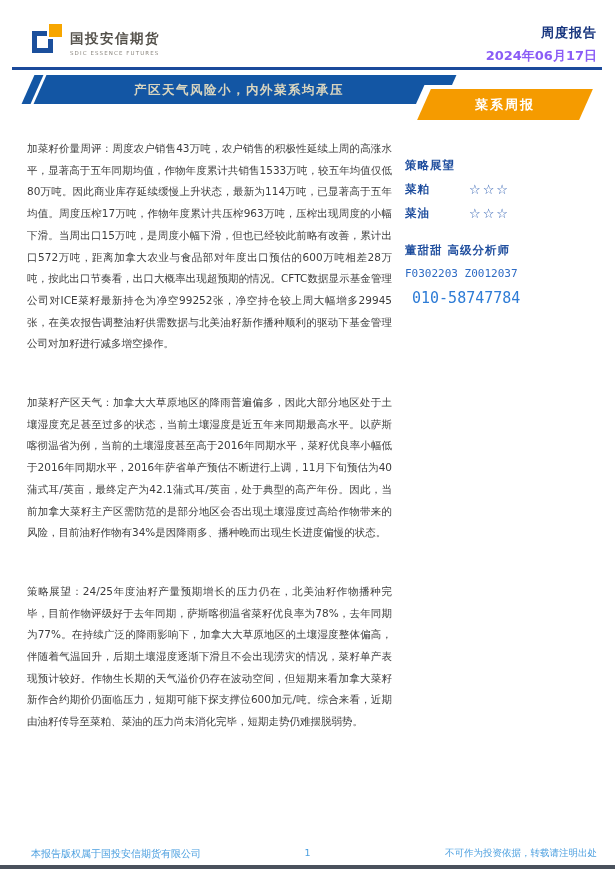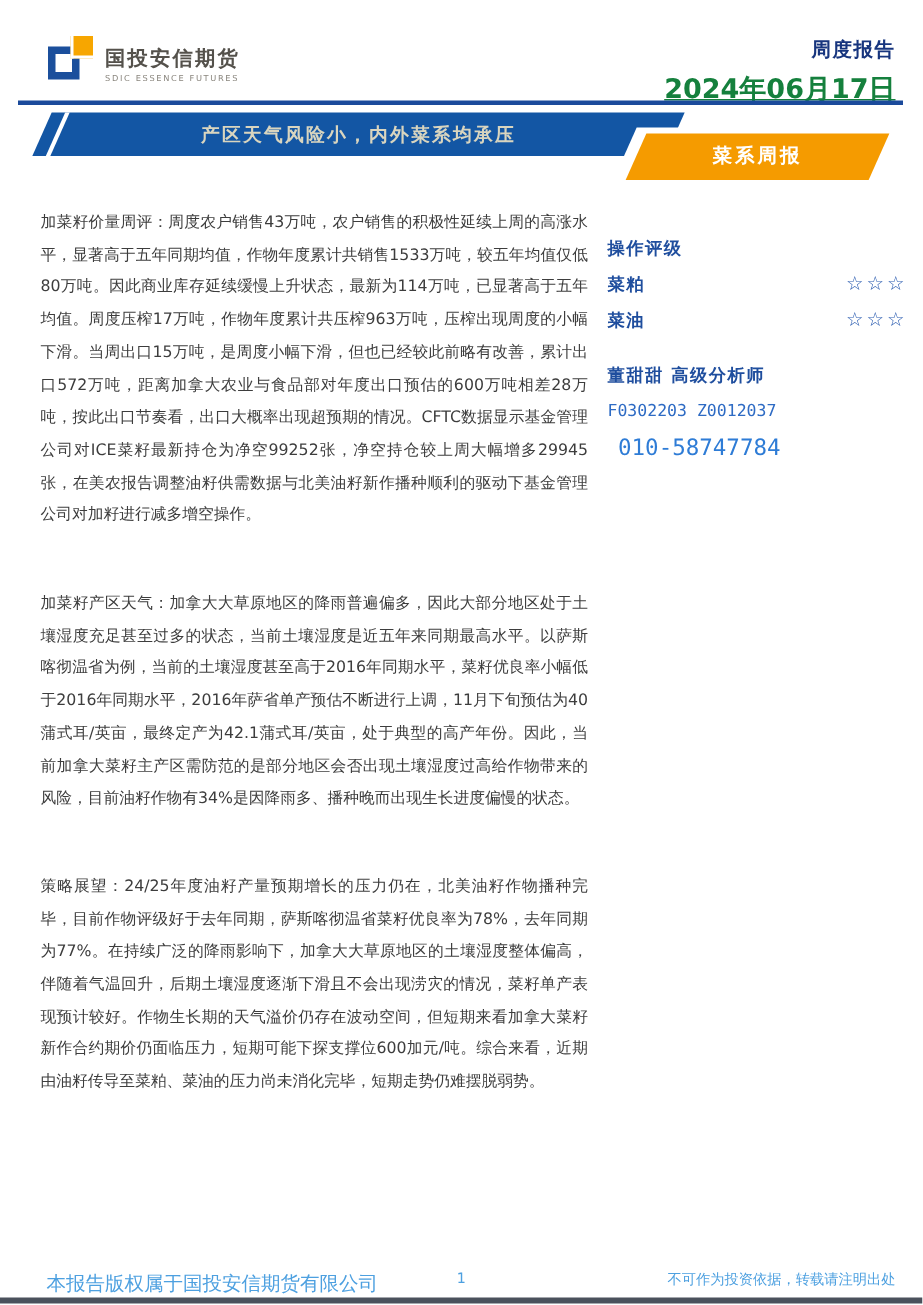--- a/index.html
+++ b/index.html
@@ -12,21 +12,21 @@
   .logo-mark { position:relative; width:30px; height:32px; margin-right:8px; }
   .logo-blue { position:absolute; left:0; top:7px; width:21px; height:22px;
                border:5px solid #1b4f9c; background:#fff; }
   .logo-orange { position:absolute; right:0; top:0; width:15px; height:15px;
                  background:#f7a600; border-left:2px solid #fff; border-bottom:2px solid #fff; }
   .brand-cn { font-size:13.5px; font-weight:bold; color:#54514b; letter-spacing:1.5px; margin-top:6px; }
   .brand-en { font-size:5.5px; color:#8a867e; letter-spacing:1.1px; margin-top:2px; }
 
   .header-right { position:absolute; right:18px; top:24px; text-align:right; }
   .report-type { font-size:13px; font-weight:bold; color:#17357e; letter-spacing:1px; }
-  .report-date { font-size:18px; font-weight:bold; color:#15803d; margin-top:5px;text-decoration:underline; }
+  .report-date { font-size:13px; font-weight:bold; color:#8b5cf6; margin-top:5px; }
 
   .header-rule { position:absolute; left:12px; right:13px; top:67px; height:3px; background:#1b4a9b; }
 
   
   .banner-blue { position:absolute; left:28px; top:75px; width:422px; height:29px;
                  background:#1356a4; transform:skewX(-24deg); overflow:hidden; }
   .banner-blue .stripe { position:absolute; left:9px; top:-3px; width:3px; height:40px; background:#ffffff; }
   .banner-blue .txt { position:absolute; left:0; right:0; top:0; height:29px; line-height:29px;
                       transform:skewX(24deg); text-align:center;
                       color:#d9d5bf; font-size:12.5px; font-weight:bold; letter-spacing:1.5px; }
@@ -40,33 +40,33 @@
   
   .body-col { position:absolute; left:27px; top:138px; width:365px; }
   .body-col p { font-size:10.5px; line-height:21.7px; text-align:justify;
                 color:#3d3d3d; margin-bottom:37px;
                 font-family:"DejaVu Sans","Liberation Sans",sans-serif; }
   .body-col p:nth-child(3) { margin-bottom:32px; }
 
   
   .sidebar { position:absolute; left:405px; top:158px; width:200px; }
   .rating-title { font-size:11.5px; font-weight:bold; color:#1f4e9e; letter-spacing:1px; }
-  .rating-row { display:flex; align-items:center; margin-top:9px;justify-content:space-between; }
+  .rating-row { display:flex; align-items:center; margin-top:9px; }
   .rating-name { width:64px; font-size:11.5px; font-weight:bold; color:#1f4e9e; letter-spacing:1px; }
   .rating-stars { font-size:13px; color:#2b5cb0; letter-spacing:2px; }
   .analyst { margin-top:22px; font-size:11.5px; font-weight:bold; color:#1f4e9e; letter-spacing:1px; }
   .cert { margin-top:9px; font-size:11px; color:#2e6bc4; font-family:"DejaVu Sans Mono","Liberation Mono",monospace; }
   .phone { margin-top:9px; padding-left:7px; font-size:15px; color:#2e7cd6;
            font-family:"DejaVu Sans Mono","Liberation Mono",monospace; }
   .email { margin-top:8px; padding-left:7px; font-size:10px; color:#2e7cd6; text-decoration:none; display:block;
            font-family:"DejaVu Sans Mono","Liberation Mono",monospace; }
 
   
   .footer { position:absolute; left:0; right:0; top:847px; height:14px; }
-  .footer .copyright { position:absolute; left:31px; font-size:13px; color:#4da0e0; }
+  .footer .copyright { position:absolute; left:31px; font-size:10px; color:#4da0e0; }
   .footer .pageno { position:absolute; left:0; right:0; text-align:center; font-size:9.5px; color:#4da0e0; }
   .footer .disclaimer { position:absolute; right:18px; font-size:9.5px; color:#4da0e0; }
   .bottom-bar { position:absolute; left:0; right:0; bottom:1px; height:4px; background:#4a515c; }
 </style>
 </head>
 <body>
 
 <div class="page">
 
   <div class="logo-wrap">
@@ -96,21 +96,21 @@
     <span class="txt">菜系周报</span>
   </div>
 
   <div class="body-col">
     <p>加菜籽价量周评：周度农户销售43万吨，农户销售的积极性延续上周的高涨水平，显著高于五年同期均值，作物年度累计共销售1533万吨，较五年均值仅低80万吨。因此商业库存延续缓慢上升状态，最新为114万吨，已显著高于五年均值。周度压榨17万吨，作物年度累计共压榨963万吨，压榨出现周度的小幅下滑。当周出口15万吨，是周度小幅下滑，但也已经较此前略有改善，累计出口572万吨，距离加拿大农业与食品部对年度出口预估的600万吨相差28万吨，按此出口节奏看，出口大概率出现超预期的情况。CFTC数据显示基金管理公司对ICE菜籽最新持仓为净空99252张，净空持仓较上周大幅增多29945张，在美农报告调整油籽供需数据与北美油籽新作播种顺利的驱动下基金管理公司对加籽进行减多增空操作。</p>
     <p>加菜籽产区天气：加拿大大草原地区的降雨普遍偏多，因此大部分地区处于土壤湿度充足甚至过多的状态，当前土壤湿度是近五年来同期最高水平。以萨斯喀彻温省为例，当前的土壤湿度甚至高于2016年同期水平，菜籽优良率小幅低于2016年同期水平，2016年萨省单产预估不断进行上调，11月下旬预估为40蒲式耳/英亩，最终定产为42.1蒲式耳/英亩，处于典型的高产年份。因此，当前加拿大菜籽主产区需防范的是部分地区会否出现土壤湿度过高给作物带来的风险，目前油籽作物有34%是因降雨多、播种晚而出现生长进度偏慢的状态。</p>
     <p>策略展望：24/25年度油籽产量预期增长的压力仍在，北美油籽作物播种完毕，目前作物评级好于去年同期，萨斯喀彻温省菜籽优良率为78%，去年同期为77%。在持续广泛的降雨影响下，加拿大大草原地区的土壤湿度整体偏高，伴随着气温回升，后期土壤湿度逐渐下滑且不会出现涝灾的情况，菜籽单产表现预计较好。作物生长期的天气溢价仍存在波动空间，但短期来看加拿大菜籽新作合约期价仍面临压力，短期可能下探支撑位600加元/吨。综合来看，近期由油籽传导至菜粕、菜油的压力尚未消化完毕，短期走势仍难摆脱弱势。</p>
   </div>
 
   <div class="sidebar">
-    <div class="rating-title">操作评级</div>
+    <div class="rating-title">策略展望</div>
 
     <div class="rating-row">
       <span class="rating-name">菜粕</span>
       <span class="rating-stars">☆☆☆</span>
     </div>
     <div class="rating-row">
       <span class="rating-name">菜油</span>
       <span class="rating-stars">☆☆☆</span>
     </div>
 

